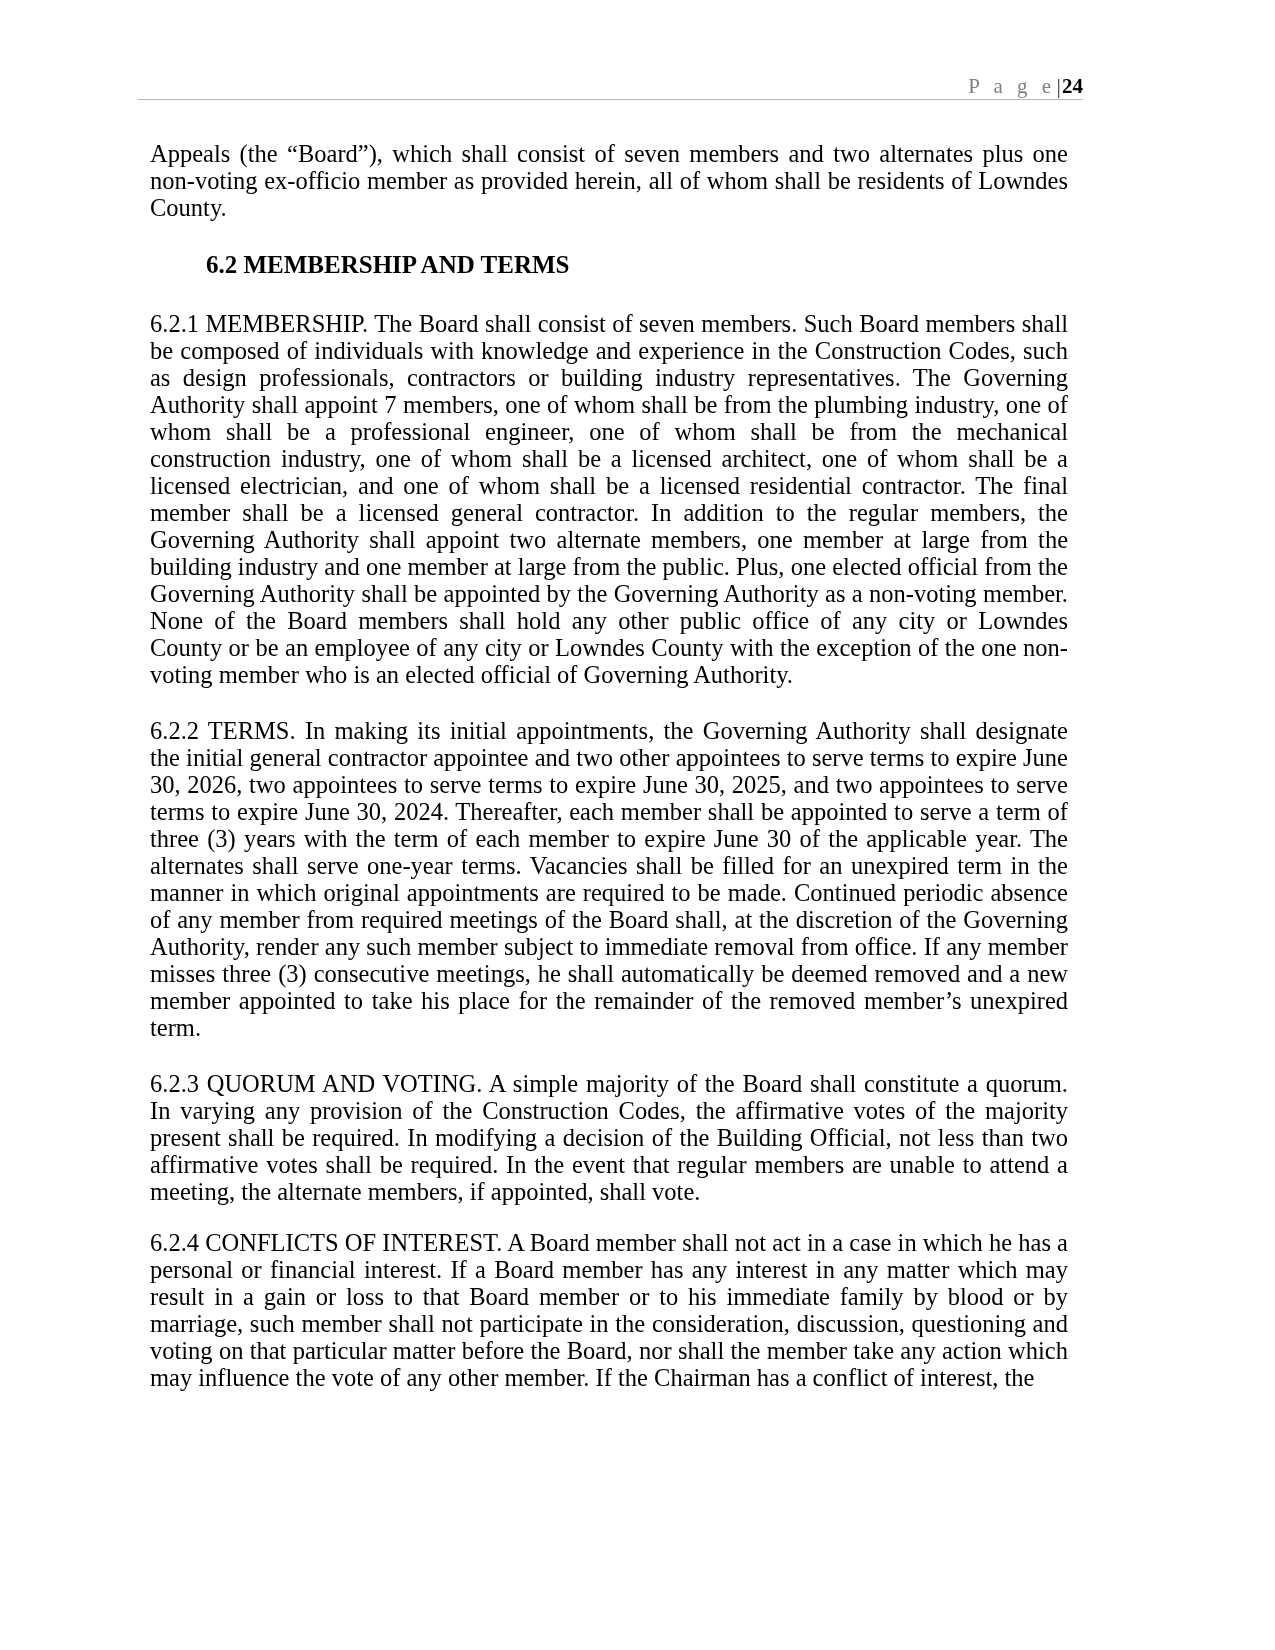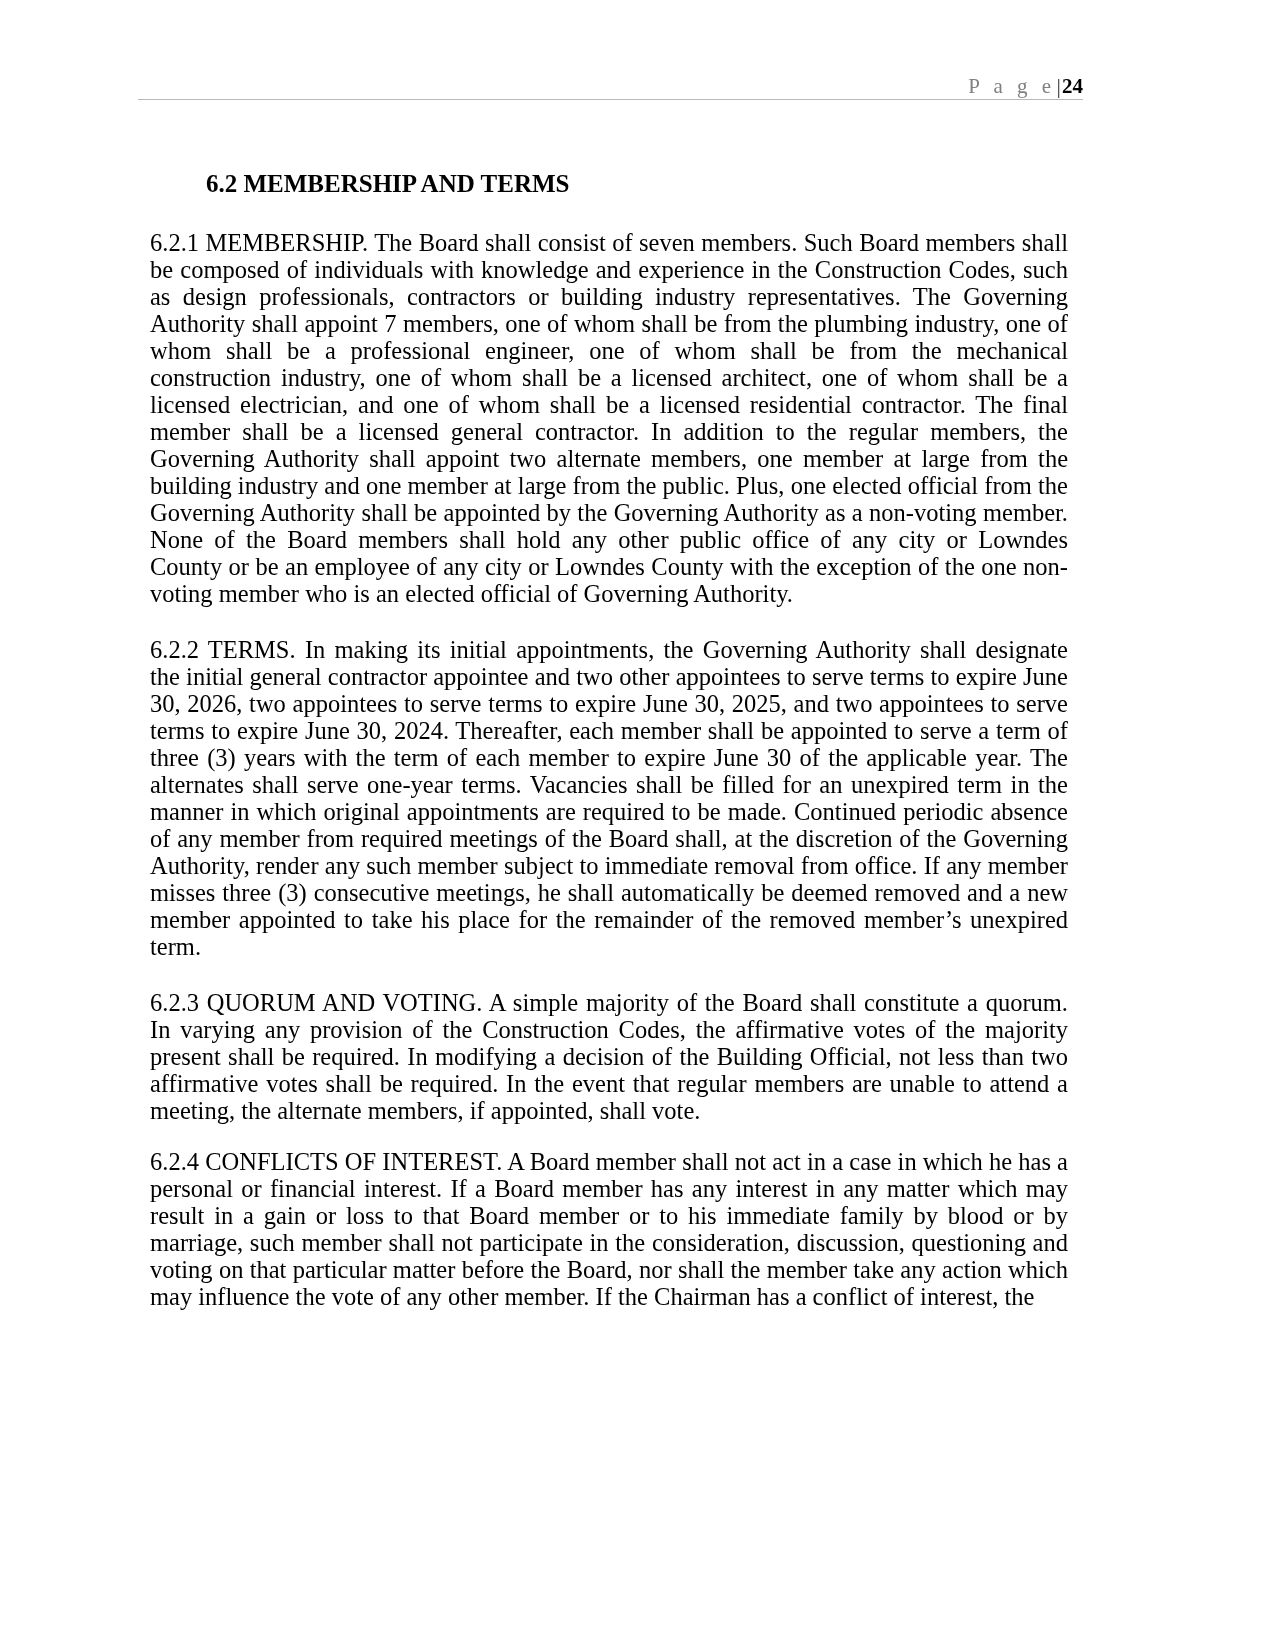--- a/index.html
+++ b/index.html
@@ -99,20 +99,21 @@
 <div class="page">
 
   <div class="page-header">
     <span class="header-line">
       <span class="hdr-page-word">P a g e</span><span class="hdr-sep">|</span><span class="hdr-num">24</span>
     </span>
   </div>
 
   <div class="content">
 
+    <p class="body-par">Appeals (the “Board”), which shall consist of seven members and two alternates plus one non-voting ex-officio member as provided herein, all of whom shall be residents of Lowndes County.</p>
 
     <div class="gap-after-intro"></div>
 
     <h2 class="section-heading">6.2 MEMBERSHIP AND TERMS</h2>
 
     <div class="gap-after-head"></div>
 
     <p class="body-par">6.2.1 MEMBERSHIP. The Board shall consist of seven members. Such Board members shall be composed of individuals with knowledge and experience in the Construction Codes, such as design professionals, contractors or building industry representatives. The Governing Authority shall appoint 7 members, one of whom shall be from the plumbing industry, one of whom shall be a professional engineer, one of whom shall be from the mechanical construction industry, one of whom shall be a licensed architect, one of whom shall be a licensed electrician, and one of whom shall be a licensed residential contractor. The final member shall be a licensed general contractor. In addition to the regular members, the Governing Authority shall appoint two alternate members, one member at large from the building industry and one member at large from the public. Plus, one elected official from the Governing Authority shall be appointed by the Governing Authority as a non-voting member. None of the Board members shall hold any other public office of any city or Lowndes County or be an employee of any city or Lowndes County with the exception of the one non-voting member who is an elected official of Governing Authority.</p>
 
     <div class="gap-par"></div>

